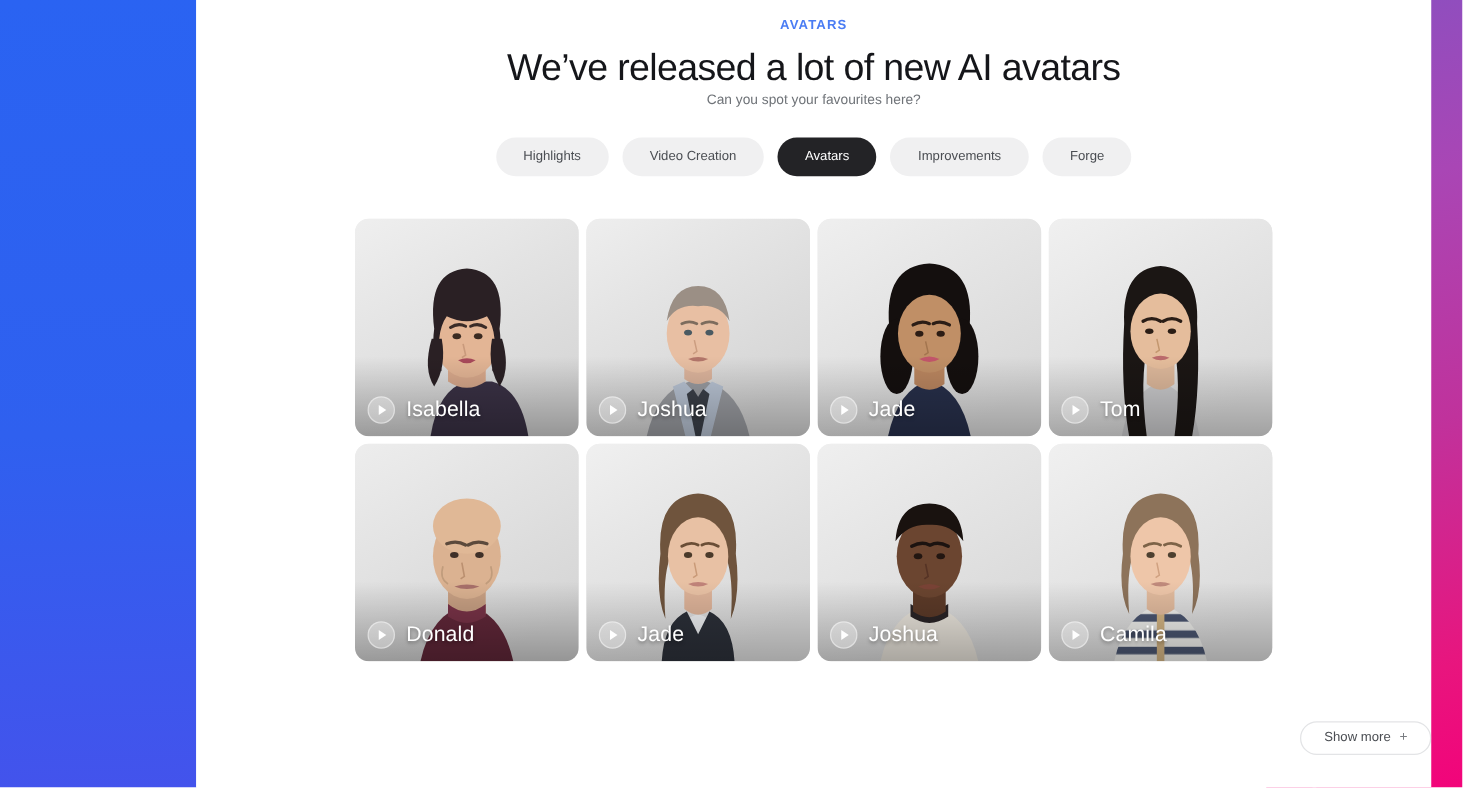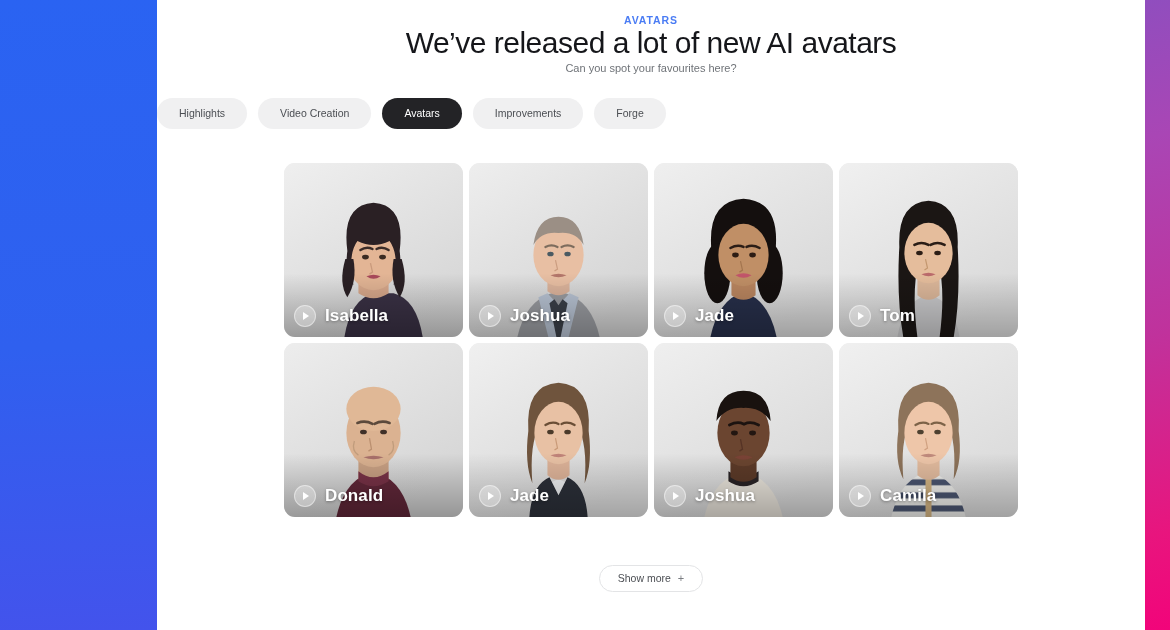--- a/index.html
+++ b/index.html
@@ -46,33 +46,33 @@
     font-weight: 600;
     color: #4a7cf4;
     margin-top: 14px;
   }
   .headline {
     text-align: center;
     font-size: 30px;
     font-weight: 400;
     color: #15161a;
     letter-spacing: -0.5px;
-    margin-top: 0;
+    margin-top: 12px;
     line-height: 1.15;
   }
   .subhead {
     text-align: center;
     font-size: 11px;
     color: #6f7378;
     margin-top: 1px;
   }
 
   
   .tabs {
-    display: flex; align-items: center;
+    display: flex; justify-content: center; align-items: center;
     gap: 11px;
     margin-top: 24px;
   }
   .tab {
     height: 31px;
     padding: 0 22px;
     border-radius: 16px;
     background: #f0f0f1;
     color: #4b4e53;
     font-size: 10.5px;
@@ -119,25 +119,24 @@
     border-left: 6px solid #ffffff;
     border-top: 4px solid transparent;
     border-bottom: 4px solid transparent;
     margin-left: 2px;
   }
   .card-name {
     color: #ffffff;
     font-size: 17px;
     text-shadow: 0 1px 3px rgba(0,0,0,0.35);
     letter-spacing: 0.1px;
-    font-weight: bold;
   }
 
   
-  .footer { display: flex; justify-content: center; margin-top: 48px; }
+  .footer { display: flex; justify-content: flex-end; margin-top: 48px; }
   .show-more {
     height: 27px;
     padding: 0 18px;
     border-radius: 14px;
     background: #ffffff;
     border: 1px solid #e3e4e6;
     color: #4b4e53;
     font-size: 10.5px;
     display: flex; align-items: center; gap: 7px;
     cursor: pointer;

